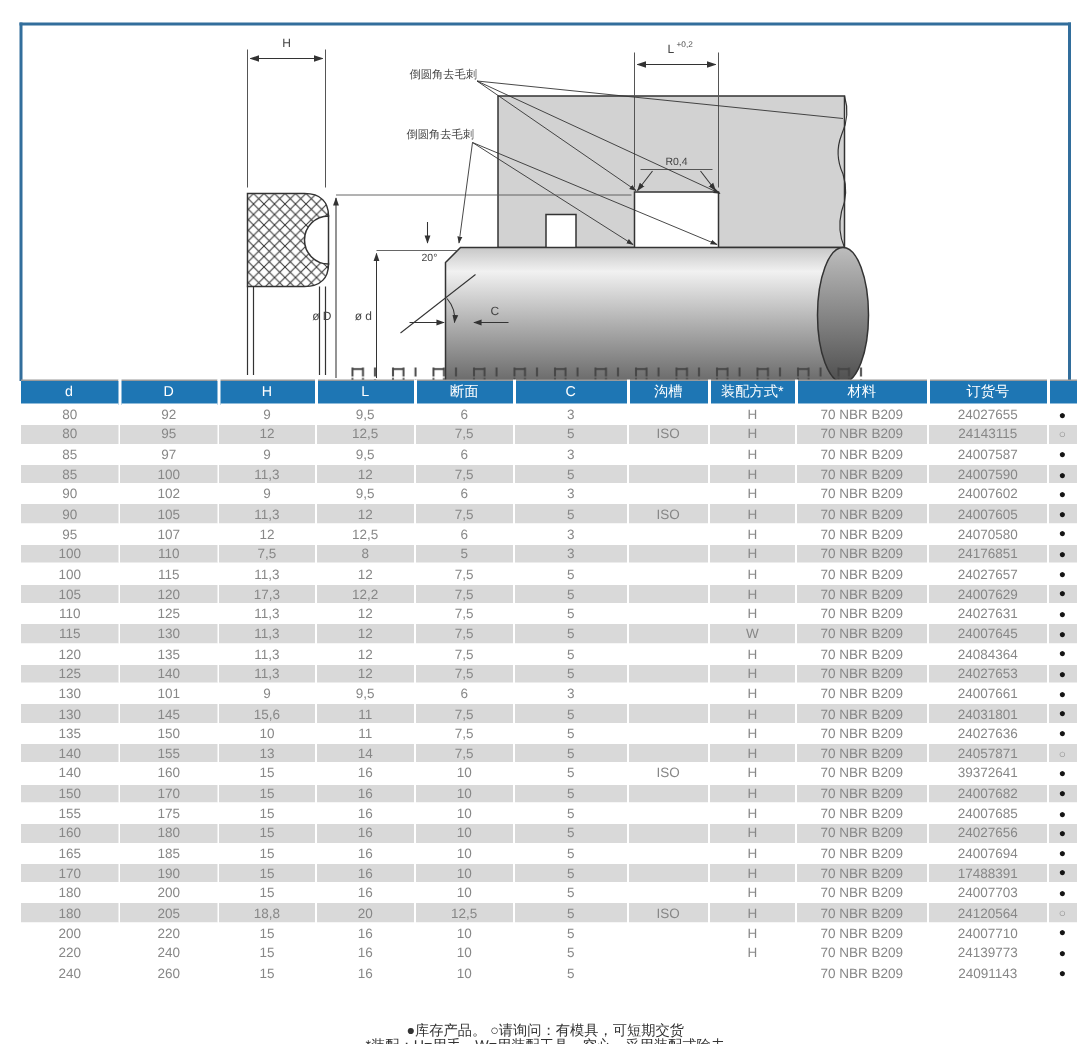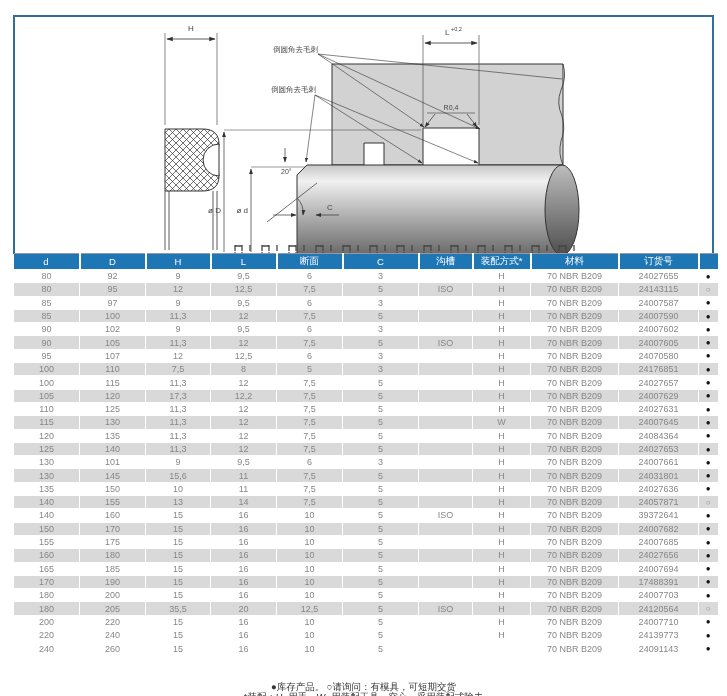--- a/index.html
+++ b/index.html
@@ -491,21 +491,21 @@
           <td>5</td>
           <td></td>
           <td>H</td>
           <td>70 NBR B209</td>
           <td>24007703</td>
           <td class="dot-cell"><span class="dot-filled">●</span></td>
         </tr>
         <tr class="alt">
           <td>180</td>
           <td>205</td>
-          <td>35,5</td>
+          <td>18,8</td>
           <td>20</td>
           <td>12,5</td>
           <td>5</td>
           <td>ISO</td>
           <td>H</td>
           <td>70 NBR B209</td>
           <td>24120564</td>
           <td class="dot-cell"><span class="dot-open">○</span></td>
         </tr>
         <tr>

